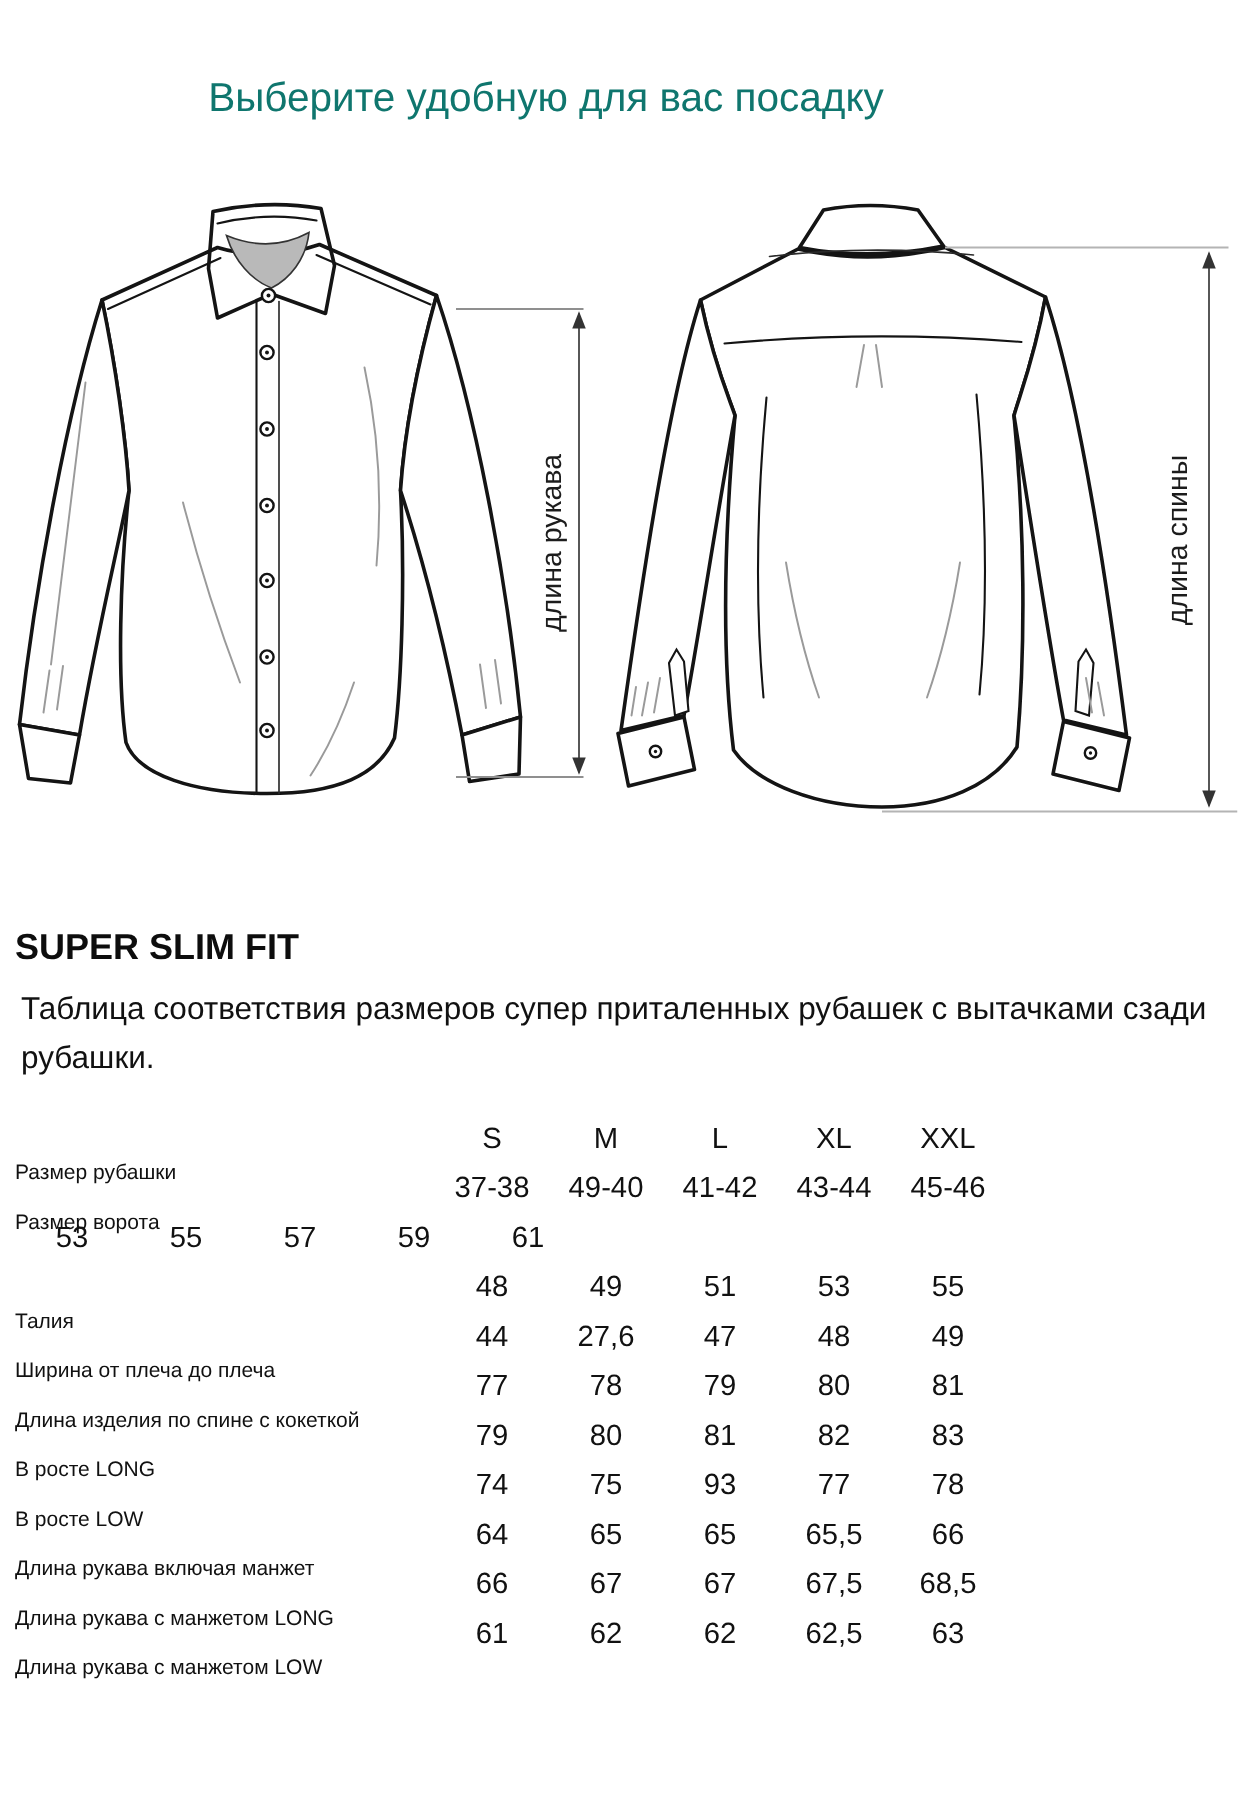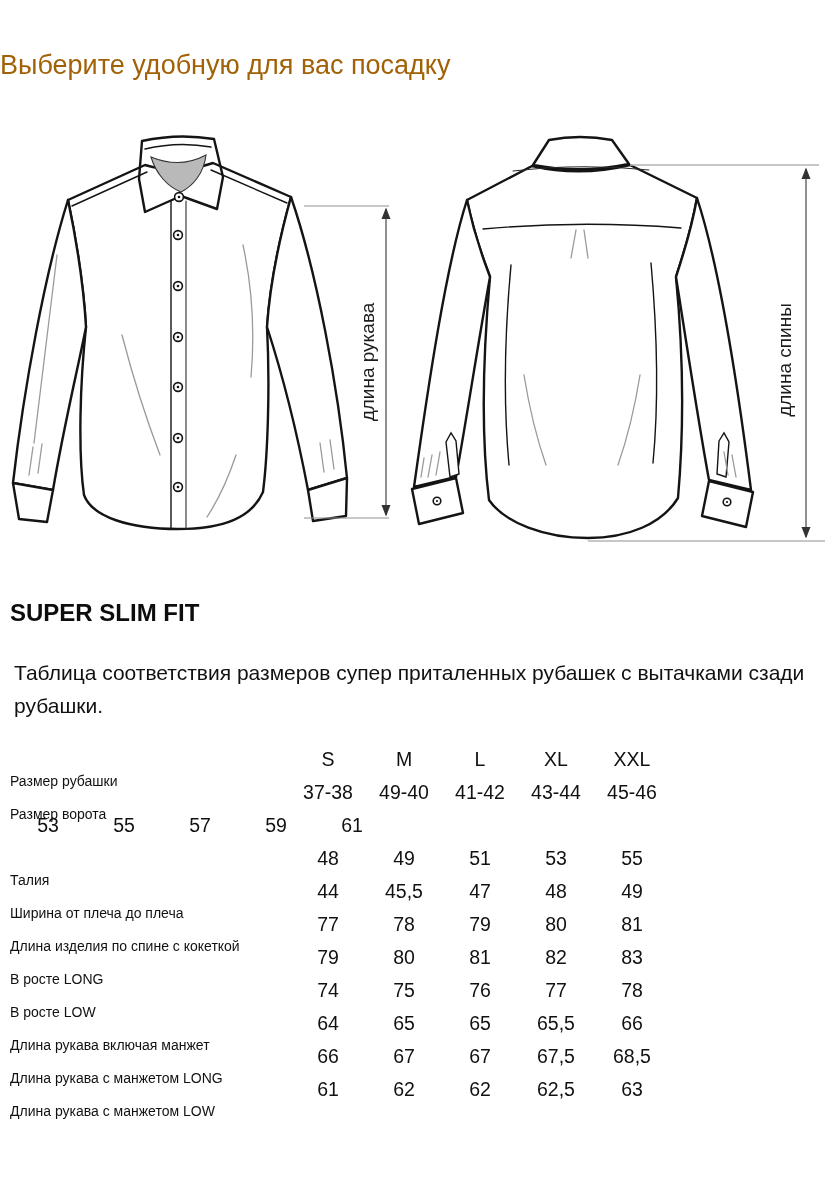--- a/index.html
+++ b/index.html
@@ -1,26 +1,26 @@
 <!DOCTYPE html>
 <html><head>
 <meta charset="utf-8">
 <style>
   html,body{margin:0;padding:0;background:#ffffff;}
   body{
     width:825px;height:1200px;position:relative;overflow:hidden;
     font-family:"Liberation Sans",sans-serif;color:#1a1a1a;
   }
   .page-title{
-    position:absolute;top:50px;left:0;width:728px;text-align:left;
-    font-size:27px;font-weight:400;color:#a16207;
+    position:absolute;top:50px;left:0;width:728px;text-align:center;
+    font-size:27px;font-weight:400;color:#0f766e;
   }
   .diagram-wrap{position:absolute;top:125px;left:0;width:825px;height:450px;}
   .fit-heading{
-    position:absolute;top:599px;left:10px;font-size:24px;font-weight:700;color:#0d0d0d;
+    position:absolute;top:618px;left:10px;font-size:24px;font-weight:700;color:#0d0d0d;
   }
   .fit-description{
     position:absolute;top:652px;left:10px;width:805px;
     font-size:21px;line-height:33px;font-weight:400;color:#111111;margin:4px;
   }
   .size-table{position:absolute;top:743px;left:10px;width:662px;}
   .trow{display:flex;height:33px;align-items:center;}
   .tlabel{width:280px;font-size:14px;white-space:nowrap;color:#111111;margin-top:42px;}
   .tval{width:76px;text-align:center;font-size:19.5px;color:#111111;}
 
@@ -181,21 +181,21 @@
     <span class="tlabel">Талия</span>
     <span class="tval">48</span>
     <span class="tval">49</span>
     <span class="tval">51</span>
     <span class="tval">53</span>
     <span class="tval">55</span>
   </div>
   <div class="trow">
     <span class="tlabel">Ширина от плеча до плеча</span>
     <span class="tval">44</span>
-    <span class="tval">45,5</span>
+    <span class="tval">27,6</span>
     <span class="tval">47</span>
     <span class="tval">48</span>
     <span class="tval">49</span>
   </div>
   <div class="trow">
     <span class="tlabel">Длина изделия по спине с кокеткой</span>
     <span class="tval">77</span>
     <span class="tval">78</span>
     <span class="tval">79</span>
     <span class="tval">80</span>
@@ -206,21 +206,21 @@
     <span class="tval">79</span>
     <span class="tval">80</span>
     <span class="tval">81</span>
     <span class="tval">82</span>
     <span class="tval">83</span>
   </div>
   <div class="trow">
     <span class="tlabel">В росте LOW</span>
     <span class="tval">74</span>
     <span class="tval">75</span>
-    <span class="tval">76</span>
+    <span class="tval">93</span>
     <span class="tval">77</span>
     <span class="tval">78</span>
   </div>
   <div class="trow">
     <span class="tlabel">Длина рукава включая манжет</span>
     <span class="tval">64</span>
     <span class="tval">65</span>
     <span class="tval">65</span>
     <span class="tval">65,5</span>
     <span class="tval">66</span>

